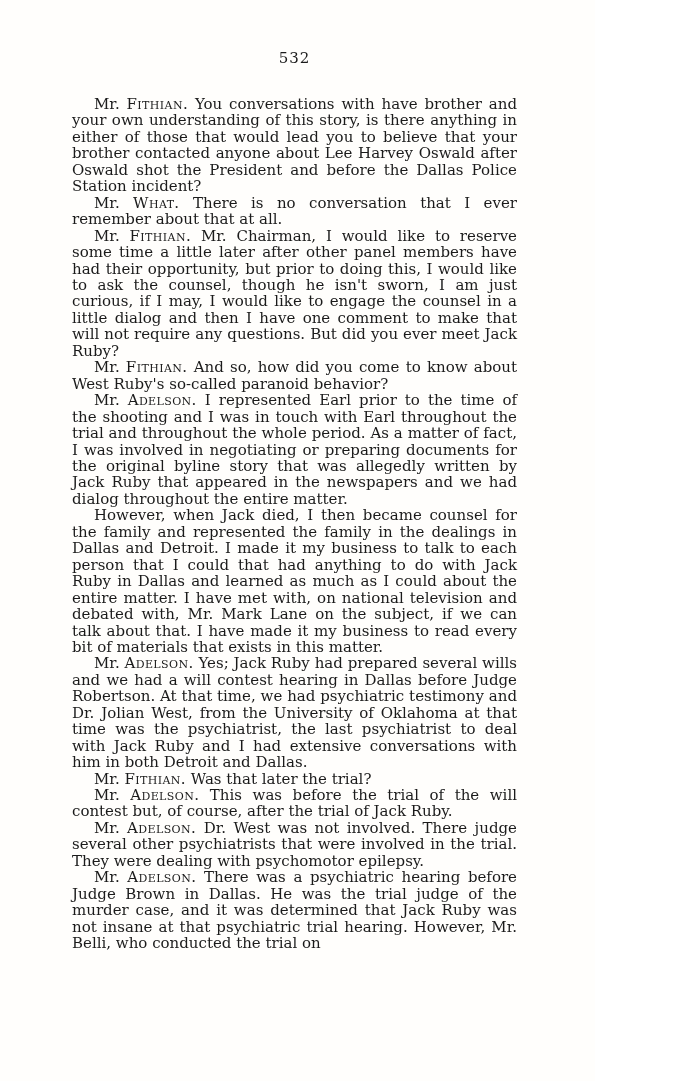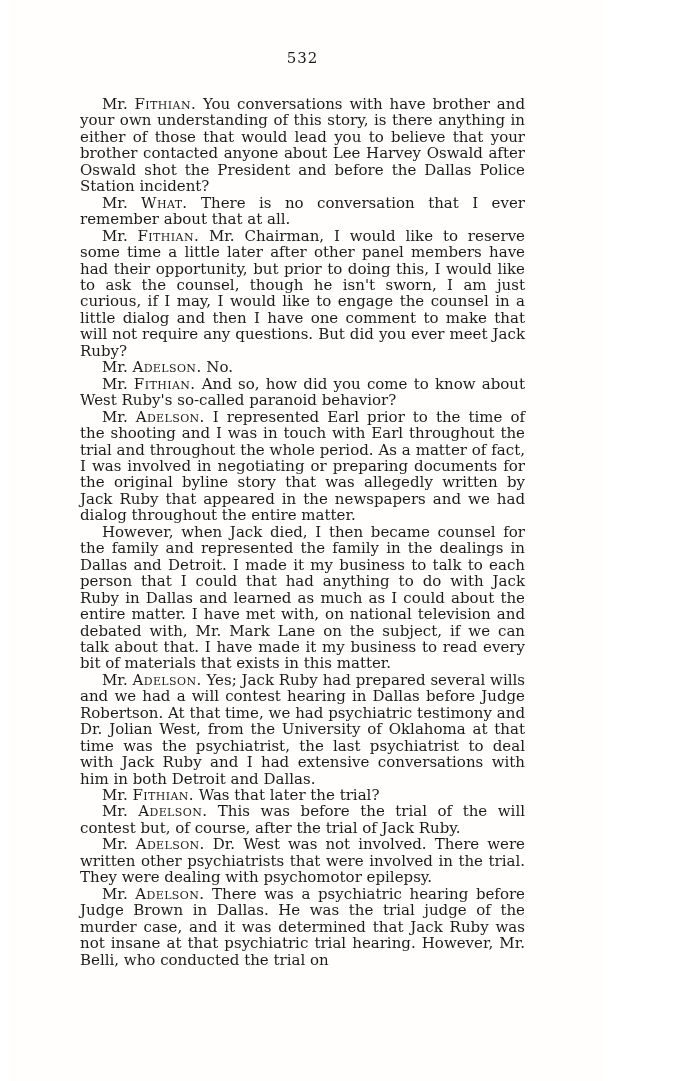--- a/index.html
+++ b/index.html
@@ -10,21 +10,20 @@
   .page {
     position: relative;
     width: 595px;
     height: 1081px;
     background: #fffefc;
     box-sizing: border-box;
     padding: 50px 78px 0 72px;
     font-family: "DejaVu Serif", "Liberation Serif", serif;
     color: #1b1b1b;
     overflow: hidden;
-    margin-left: 8px;
   }
   .page-number {
     text-align: center;
     font-size: 15px;
     line-height: 17px;
     letter-spacing: 1px;
     margin: 0 0 29px 0;
   }
   .transcript p.para {
     margin: 0;
@@ -41,23 +40,22 @@
 </style>
 </head>
 <body>
 
 <div class="page">
   <div class="page-number">532</div>
   <div class="transcript">
       <p class="para"><span>Mr. </span><span class="speaker-name">Fithian.</span> <span>You conversations with have brother and your own understanding of this story, is there anything in either of those that would lead you to believe that your brother contacted anyone about Lee Harvey Oswald after Oswald shot the President and before the Dallas Police Station incident?</span></p>
       <p class="para"><span>Mr. </span><span class="speaker-name">What.</span> <span>There is no conversation that I ever remember about that at all.</span></p>
       <p class="para"><span>Mr. </span><span class="speaker-name">Fithian.</span> <span>Mr. Chairman, I would like to reserve some time a little later after other panel members have had their opportunity, but prior to doing this, I would like to ask the counsel, though he isn't sworn, I am just curious, if I may, I would like to engage the counsel in a little dialog and then I have one comment to make that will not require any questions. But did you ever meet Jack Ruby?</span></p>
-      <p class="para"><span>Mr. </span><span class="speaker-name">Adelson.</span> <span>No.</span></p>
       <p class="para"><span>Mr. </span><span class="speaker-name">Fithian.</span> <span>And so, how did you come to know about West Ruby's so-called paranoid behavior?</span></p>
       <p class="para"><span>Mr. </span><span class="speaker-name">Adelson.</span> <span>I represented Earl prior to the time of the shooting and I was in touch with Earl throughout the trial and throughout the whole period. As a matter of fact, I was involved in negotiating or preparing documents for the original byline story that was allegedly written by Jack Ruby that appeared in the newspapers and we had dialog throughout the entire matter.</span></p>
       <p class="para"><span>However, when Jack died, I then became counsel for the family and represented the family in the dealings in Dallas and Detroit. I made it my business to talk to each person that I could that had anything to do with Jack Ruby in Dallas and learned as much as I could about the entire matter. I have met with, on national television and debated with, Mr. Mark Lane on the subject, if we can talk about that. I have made it my business to read every bit of materials that exists in this matter.</span></p>
       <p class="para"><span>Mr. </span><span class="speaker-name">Adelson.</span> <span>Yes; Jack Ruby had prepared several wills and we had a will contest hearing in Dallas before Judge Robertson. At that time, we had psychiatric testimony and Dr. Jolian West, from the University of Oklahoma at that time was the psychiatrist, the last psychiatrist to deal with Jack Ruby and I had extensive conversations with him in both Detroit and Dallas.</span></p>
       <p class="para"><span>Mr. </span><span class="speaker-name">Fithian.</span> <span>Was that later the trial?</span></p>
       <p class="para"><span>Mr. </span><span class="speaker-name">Adelson.</span> <span>This was before the trial of the will contest but, of course, after the trial of Jack Ruby.</span></p>
-      <p class="para"><span>Mr. </span><span class="speaker-name">Adelson.</span> <span>Dr. West was not involved. There were written other psychiatrists that were involved in the trial. They were dealing with psychomotor epilepsy.</span></p>
+      <p class="para"><span>Mr. </span><span class="speaker-name">Adelson.</span> <span>Dr. West was not involved. There judge several other psychiatrists that were involved in the trial. They were dealing with psychomotor epilepsy.</span></p>
       <p class="para"><span>Mr. </span><span class="speaker-name">Adelson.</span> <span>There was a psychiatric hearing before Judge Brown in Dallas. He was the trial judge of the murder case, and it was determined that Jack Ruby was not insane at that psychiatric trial hearing. However, Mr. Belli, who conducted the trial on</span></p>
     </div>
 </div>
 
 </body></html>

